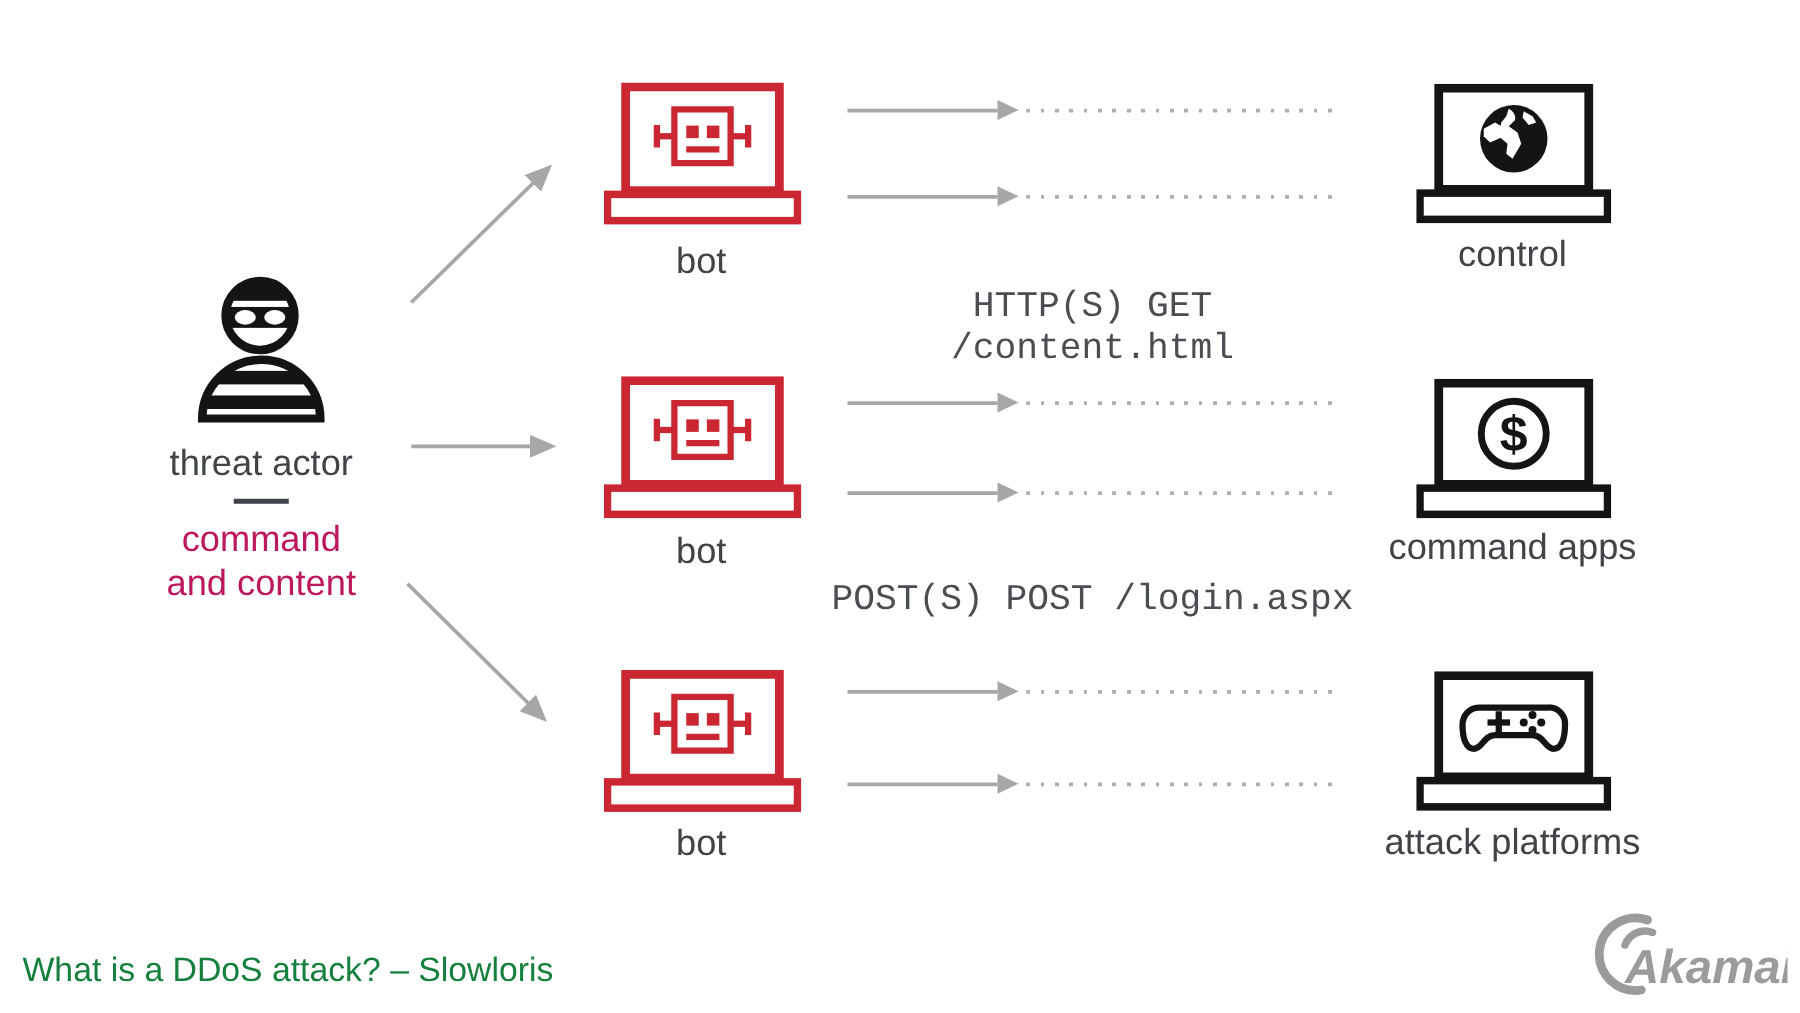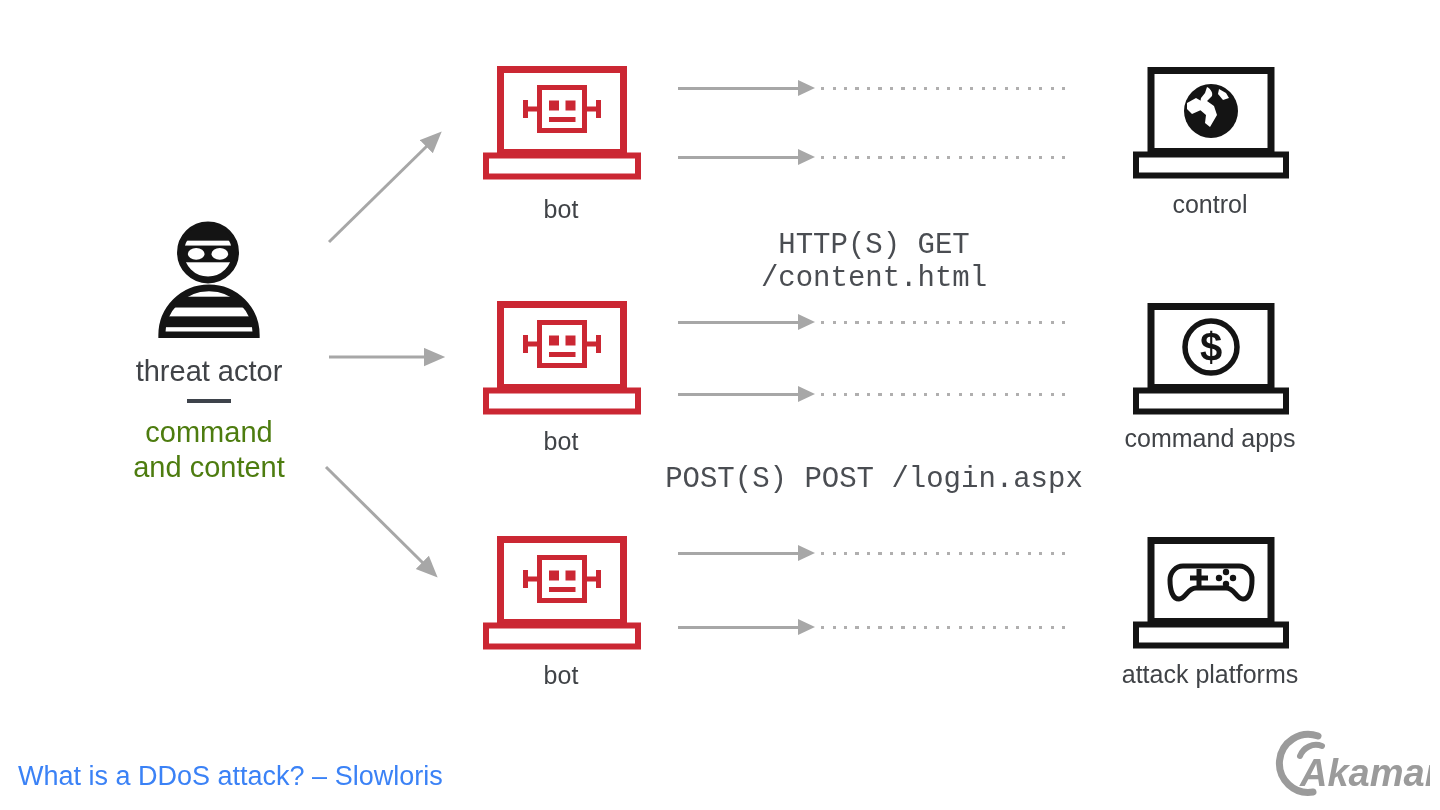--- a/index.html
+++ b/index.html
@@ -1,37 +1,37 @@
 <!DOCTYPE html>
 <html><head>
 <meta charset="utf-8">
 <style>
   html,body{margin:0;padding:0;background:#ffffff;}
   .canvas{
     position:relative;width:1440px;height:810px;background:#ffffff;overflow:hidden;
     font-family:"Liberation Sans","DejaVu Sans",sans-serif;
   }
   .abs{position:absolute;}
-  .label{color:#404347;font-size:25px;text-align:center;line-height:32px;}
+  .label{color:#404347;font-size:29px;text-align:center;line-height:32px;}
   .bot-label{left:481px;width:160px;}
   .target-label{left:1085px;width:250px;}
   .msg{left:658px;width:432px;color:#4a4d52;font-size:29px;text-align:center;font-family:Liberation Mono, monospace;}
   .actor-label{left:84px;width:250px;color:#404347;font-size:29px;text-align:center;}
   .actor-divider{left:187px;top:399px;width:44px;height:4px;background:#3e434b;}
-  .cc-text{left:84px;width:250px;top:415px;color:#4d7c0f;font-size:29px;text-align:center;line-height:35px;}
+  .cc-text{left:84px;width:250px;top:415px;color:#be185d;font-size:29px;text-align:center;line-height:35px;}
   .solid-arrow{height:3px;background:#a7a7a7;}
   .solid-arrow::after{
     content:"";position:absolute;right:-17px;top:-6.5px;width:0;height:0;
     border-top:8px solid transparent;border-bottom:8px solid transparent;border-left:17px solid #a7a7a7;
   }
   .dotted-line{
     height:3px;
     background-image:repeating-linear-gradient(to right,#b0afaf 0 3px,transparent 3px 11.5px);
   }
-  .caption{left:18px;top:761px;color:#3b82f6;font-size:27px;}
+  .caption{left:18px;top:761px;color:#15803d;font-size:27px;}
   svg{display:block;}
   .overlay{left:0;top:0;pointer-events:none;}
 </style>
 </head>
 <body>
 
 <div class="canvas">
 
   <svg class="abs overlay" width="1440" height="810" viewBox="0 0 1440 810">
     <defs>

